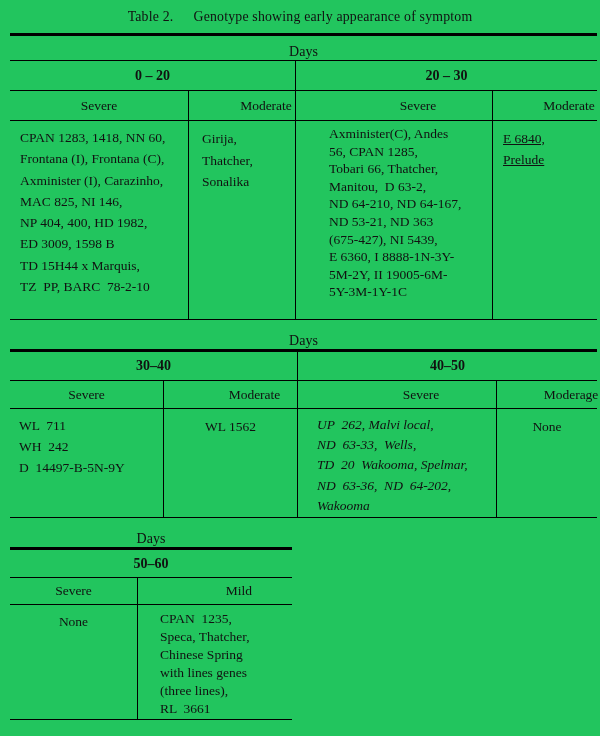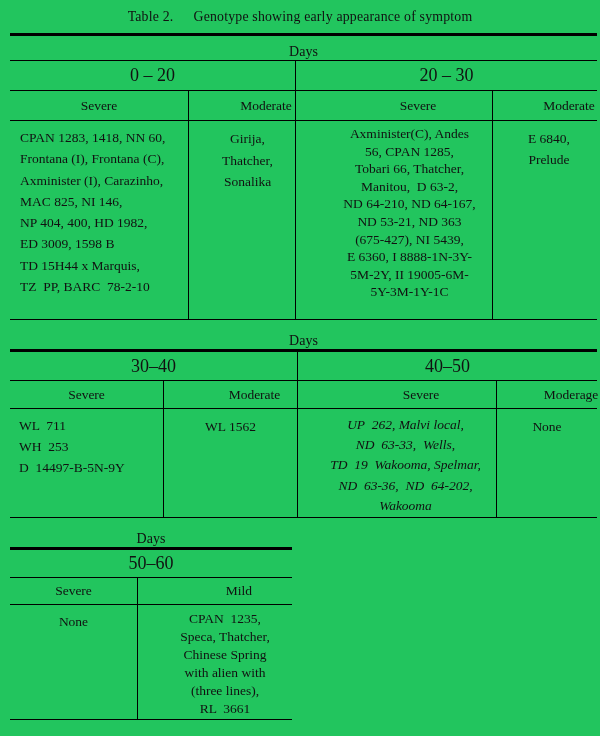--- a/index.html
+++ b/index.html
@@ -32,46 +32,47 @@
   .sec1 .days-row { height:24px; border-top:3px solid #000; border-bottom:1.5px solid #000; }
   .sec2 .days-row { height:27px; border-bottom:3px solid #000; }
   .sec3 .days-row { height:26px; border-bottom:3px solid #000; }
 
   .range-row { display:grid; border-bottom:1.5px solid #000; }
   .sec1 .range-row { grid-template-columns:285px 302px; height:29px; }
   .sec2 .range-row { grid-template-columns:287px 300px; height:28px; }
   .sec3 .range-row { grid-template-columns:1fr;         height:27px; }
   .range-cell {
     display:flex; align-items:center; justify-content:center;
-    font-size:18px;
+    font-size:14px;
+    font-weight:bold;
   }
   .range-cell + .range-cell { border-left:1.5px solid #000; }
 
   .head-row { display:grid; border-bottom:1.5px solid #000; }
   .sec1 .head-row { grid-template-columns:178px 107px 197px 105px; height:29px; }
   .sec2 .head-row { grid-template-columns:153px 134px 199px 101px; height:27px; }
   .sec3 .head-row { grid-template-columns:127px 155px;             height:26px; }
   .head-cell {
     display:flex; align-items:center; justify-content:center;
     font-size:13.5px;
   }
   .head-cell + .head-cell { border-left:1.5px solid #000;padding-left:48px; }
 
   .body-row { display:grid; border-bottom:1.5px solid #000; }
   .sec1 .body-row { grid-template-columns:178px 107px 197px 105px; height:198px; }
   .sec2 .body-row { grid-template-columns:153px 134px 199px 101px; height:108px; }
   .sec3 .body-row { grid-template-columns:127px 155px;             height:114px; }
   .body-cell { font-size:13.5px; overflow:hidden; }
-  .body-cell + .body-cell { border-left:1.5px solid #000;text-align:center; }
+  .body-cell + .body-cell { border-left:1.5px solid #000; }
   .line { white-space:pre; }
 
   .sec1 .c1 { padding:6px 2px 0 10px; }  .sec1 .c1 .line { line-height:21.3px; }
   .sec1 .c2 { padding:7px 2px 0 13px; }  .sec1 .c2 .line { line-height:21.5px; }
   .sec1 .c3 { padding:4px 2px 0 33px; }  .sec1 .c3 .line { line-height:17.6px; }
-  .sec1 .c4 { padding:7px 2px 0 10px; }  .sec1 .c4 .line { line-height:21px; }
+  .sec1 .c4 { padding:7px 2px 0 10px;text-decoration:underline; }  .sec1 .c4 .line { line-height:21px; }
 
   .sec2 .c1 { padding:6px 2px 0 9px;  }  .sec2 .c1 .line { line-height:21px; }
   .sec2 .c2 { padding:7px 0 0 0; text-align:center; } .sec2 .c2 .line { line-height:21px; }
   .sec2 .c3 { padding:6px 2px 0 19px;font-style:italic; }  .sec2 .c3 .line { line-height:20.2px; }
   .sec2 .c4 { padding:7px 0 0 0; text-align:center; } .sec2 .c4 .line { line-height:21px; }
 
   .sec3 .c1 { padding:7px 0 0 0; text-align:center; } .sec3 .c1 .line { line-height:20px; }
   .sec3 .c2 { padding:5px 2px 0 22px; }  .sec3 .c2 .line { line-height:18.1px; }
 </style>
 </head>
@@ -142,30 +143,30 @@
     </div>
     <div class="head-row">
       <div class="head-cell">Severe</div>
       <div class="head-cell">Moderate</div>
       <div class="head-cell">Severe</div>
       <div class="head-cell">Moderage</div>
     </div>
     <div class="body-row">
       <div class="body-cell c1">
           <div class="line">WL  711</div>
-          <div class="line">WH  253</div>
+          <div class="line">WH  242</div>
           <div class="line">D  14497-B-5N-9Y</div>
         </div>
       <div class="body-cell c2">
           <div class="line">WL 1562</div>
         </div>
       <div class="body-cell c3">
           <div class="line">UP  262, Malvi local,</div>
           <div class="line">ND  63-33,  Wells,</div>
-          <div class="line">TD  19  Wakooma, Spelmar,</div>
+          <div class="line">TD  20  Wakooma, Spelmar,</div>
           <div class="line">ND  63-36,  ND  64-202,</div>
           <div class="line">Wakooma</div>
         </div>
       <div class="body-cell c4">
           <div class="line">None</div>
         </div>
     </div>
   </div>
 
   <div class="sec sec3">
@@ -180,20 +181,20 @@
       <div class="head-cell">Mild</div>
     </div>
     <div class="body-row">
       <div class="body-cell c1">
           <div class="line">None</div>
         </div>
       <div class="body-cell c2">
           <div class="line">CPAN  1235,</div>
           <div class="line">Speca, Thatcher,</div>
           <div class="line">Chinese Spring</div>
-          <div class="line">with alien with</div>
+          <div class="line">with lines genes</div>
           <div class="line">(three lines),</div>
           <div class="line">RL  3661</div>
         </div>
     </div>
   </div>
 
 </div>
 
 </body></html>

